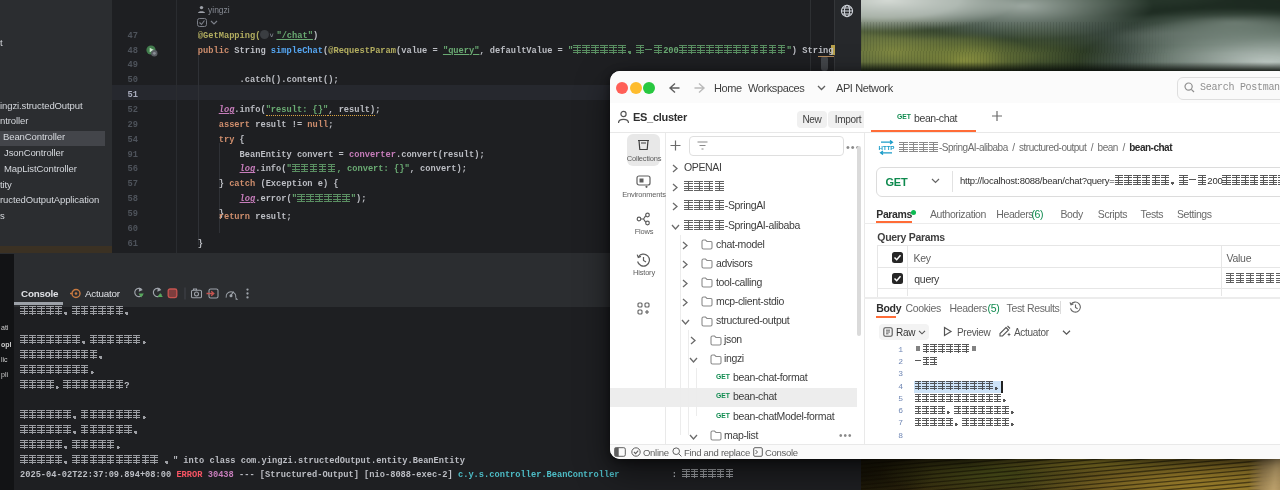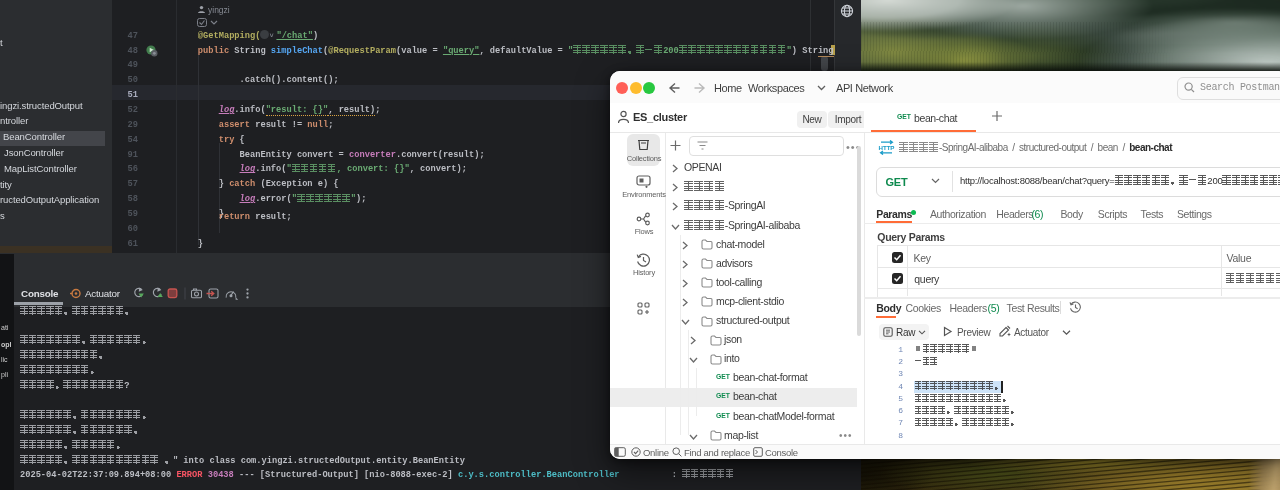--- a/index.html
+++ b/index.html
@@ -370,21 +370,21 @@
 <svg class="abs" style="left:100px;top:263.6px;" width="12" height="11" viewBox="0 0 12 11">
       <path d="M1 2.5 C1 1.7 1.7 1 2.5 1 L4.5 1 L6 2.5 L10 2.5 C10.8 2.5 11 3 11 3.7 L11 8.5 C11 9.3 10.4 10 9.5 10 L2.5 10 C1.7 10 1 9.3 1 8.5 Z" stroke="#8a8a8a" stroke-width="1.1" fill="none"></path>
     </svg>
 <div class="trow" style="left:114px;top:262.1px;">json</div>
 <svg class="abs" style="left:79px;top:286.2px;" width="9" height="6" viewBox="0 0 9 6">
       <path d="M1 1 L4.5 5 L8 1" stroke="#6b6b6b" stroke-width="1.3" fill="none"></path>
     </svg>
 <svg class="abs" style="left:100px;top:282.7px;" width="12" height="11" viewBox="0 0 12 11">
       <path d="M1 2.5 C1 1.7 1.7 1 2.5 1 L4.5 1 L6 2.5 L10 2.5 C10.8 2.5 11 3 11 3.7 L11 8.5 C11 9.3 10.4 10 9.5 10 L2.5 10 C1.7 10 1 9.3 1 8.5 Z" stroke="#8a8a8a" stroke-width="1.1" fill="none"></path>
     </svg>
-<div class="trow" style="left:114px;top:281.2px;">into</div>
+<div class="trow" style="left:114px;top:281.2px;">ingzi</div>
 <div class="get" style="left:106px;top:302.3px;">GET</div>
 <div class="trow" style="left:123px;top:300.3px;">bean-chat-format</div>
 <div class="abs" style="left:0px;top:316.9px;width:247px;height:19px;background:#ededed;"></div>
 <div class="get" style="left:106px;top:321.4px;">GET</div>
 <div class="trow" style="left:123px;top:319.4px;">bean-chat</div>
 <div class="get" style="left:106px;top:340.5px;">GET</div>
 <div class="trow" style="left:123px;top:338.5px;">bean-chatModel-format</div>
 <svg class="abs" style="left:79px;top:362.6px;" width="9" height="6" viewBox="0 0 9 6">
       <path d="M1 1 L4.5 5 L8 1" stroke="#6b6b6b" stroke-width="1.3" fill="none"></path>
     </svg>

